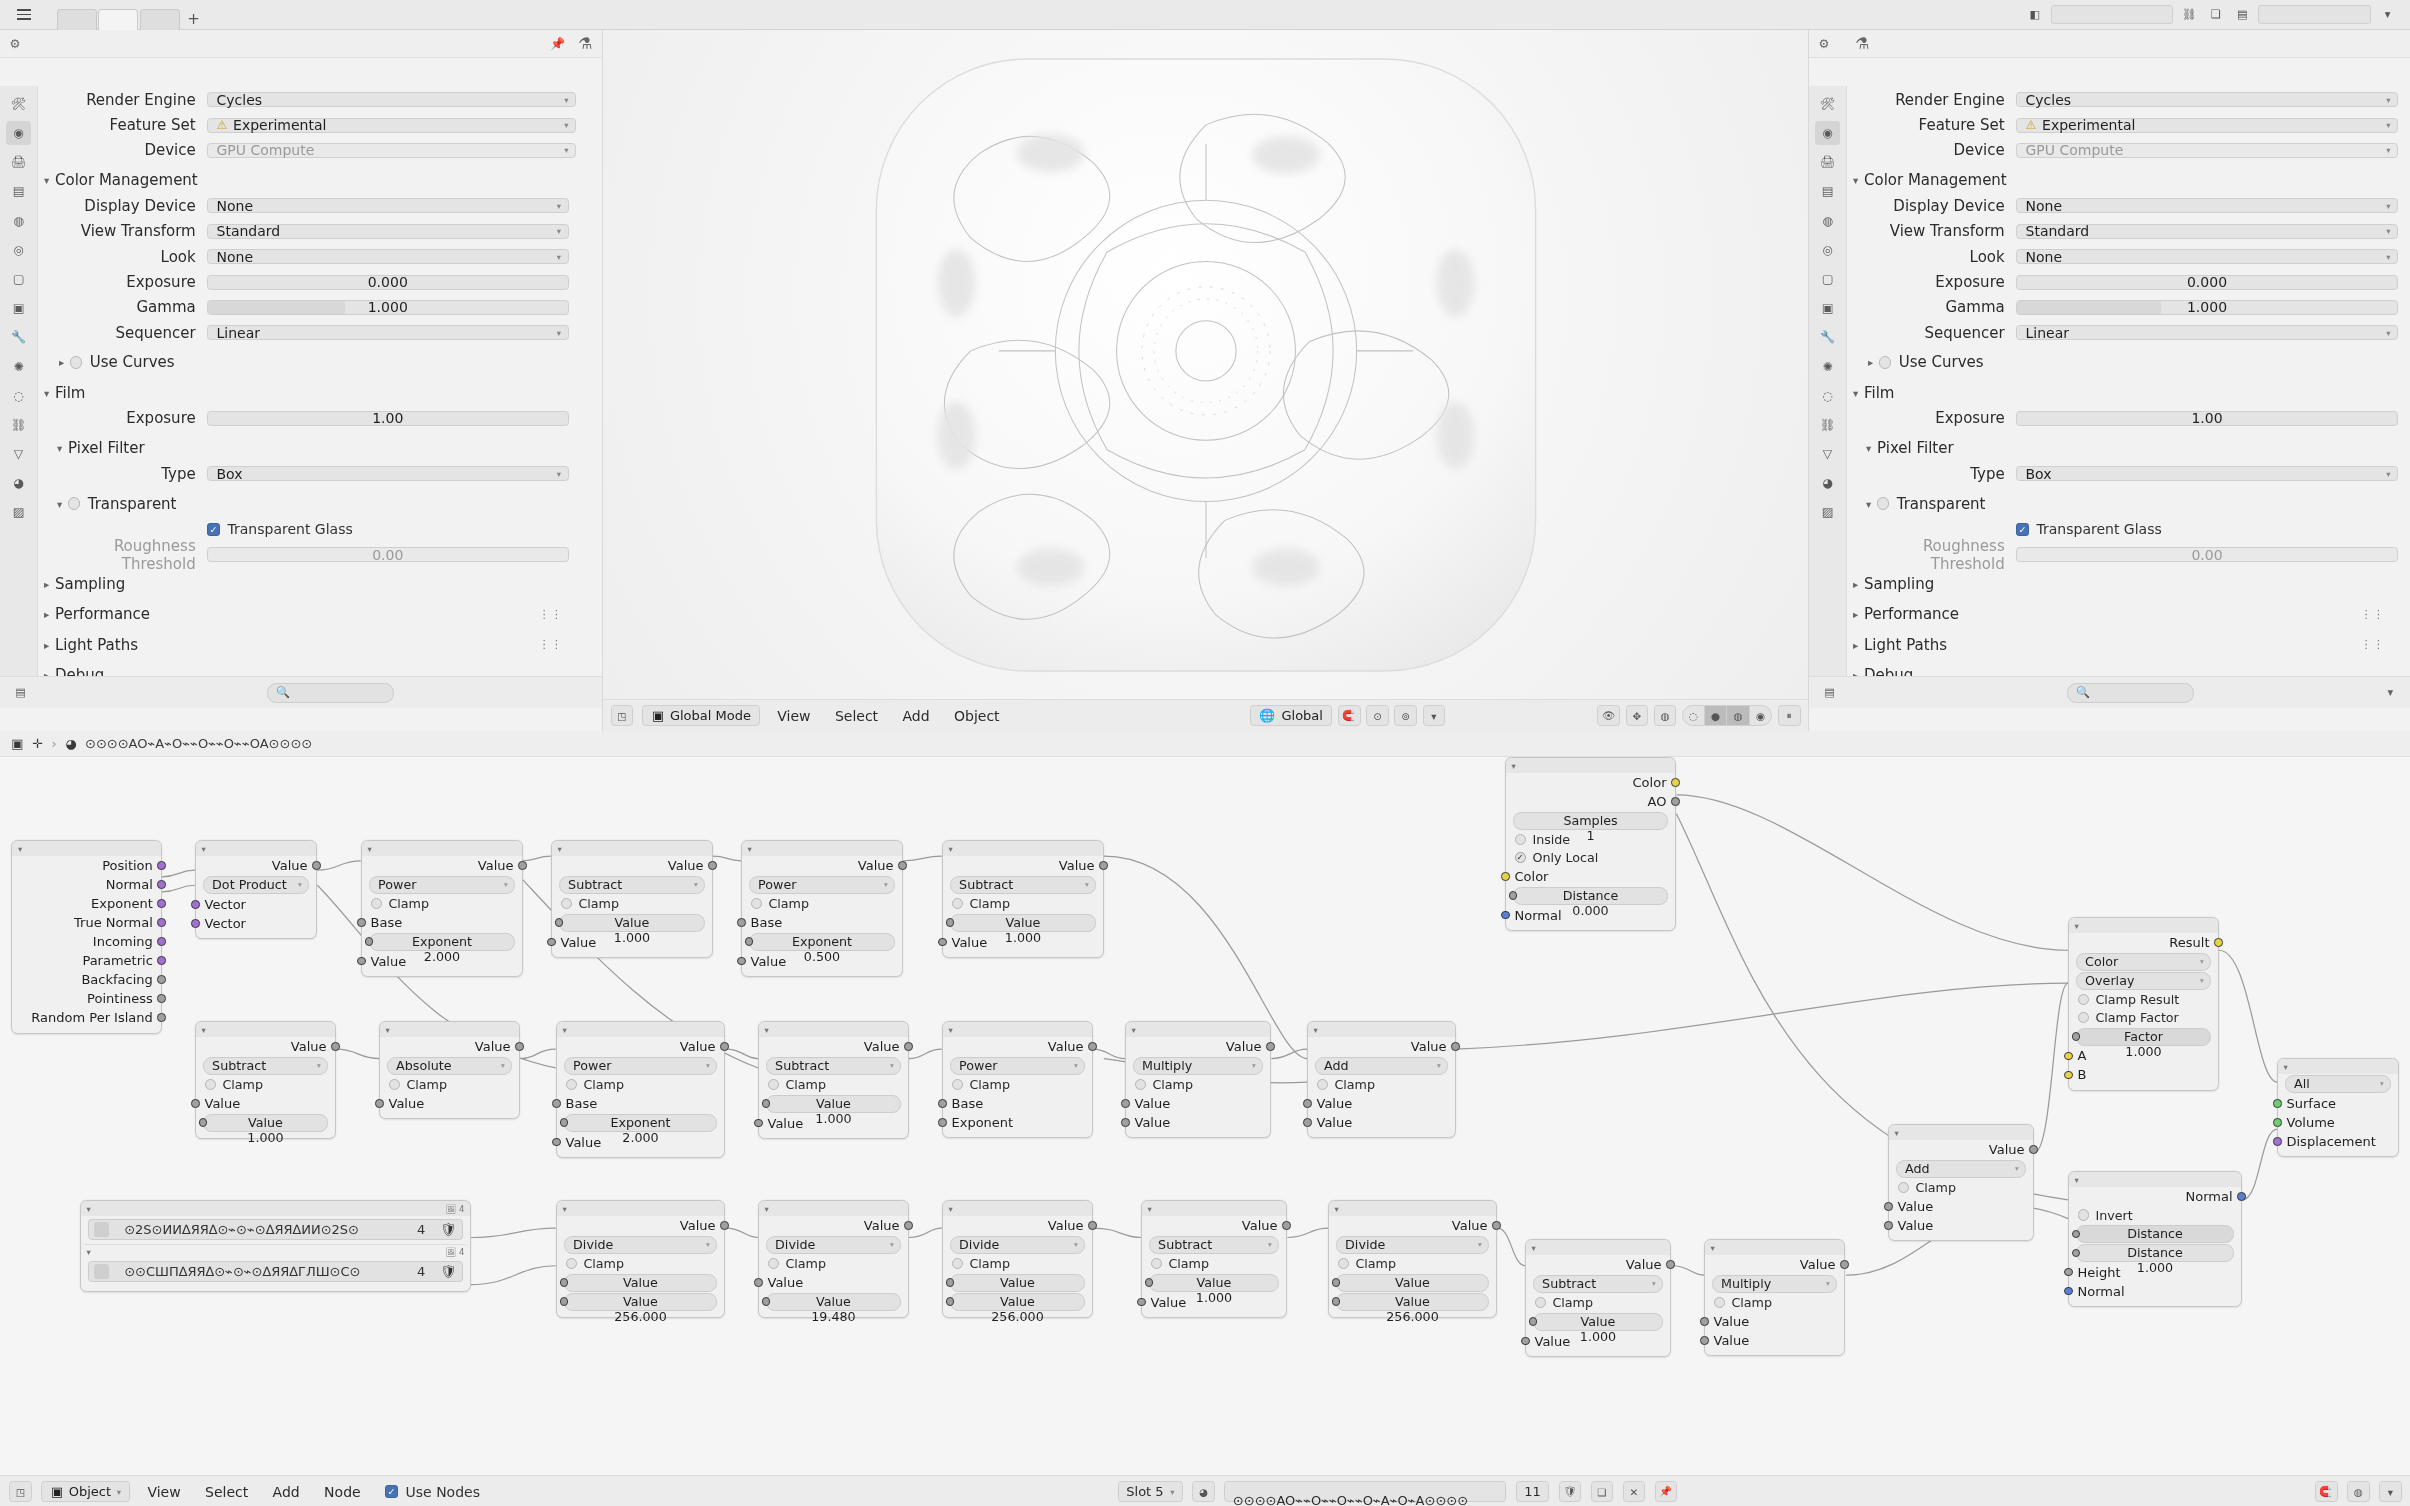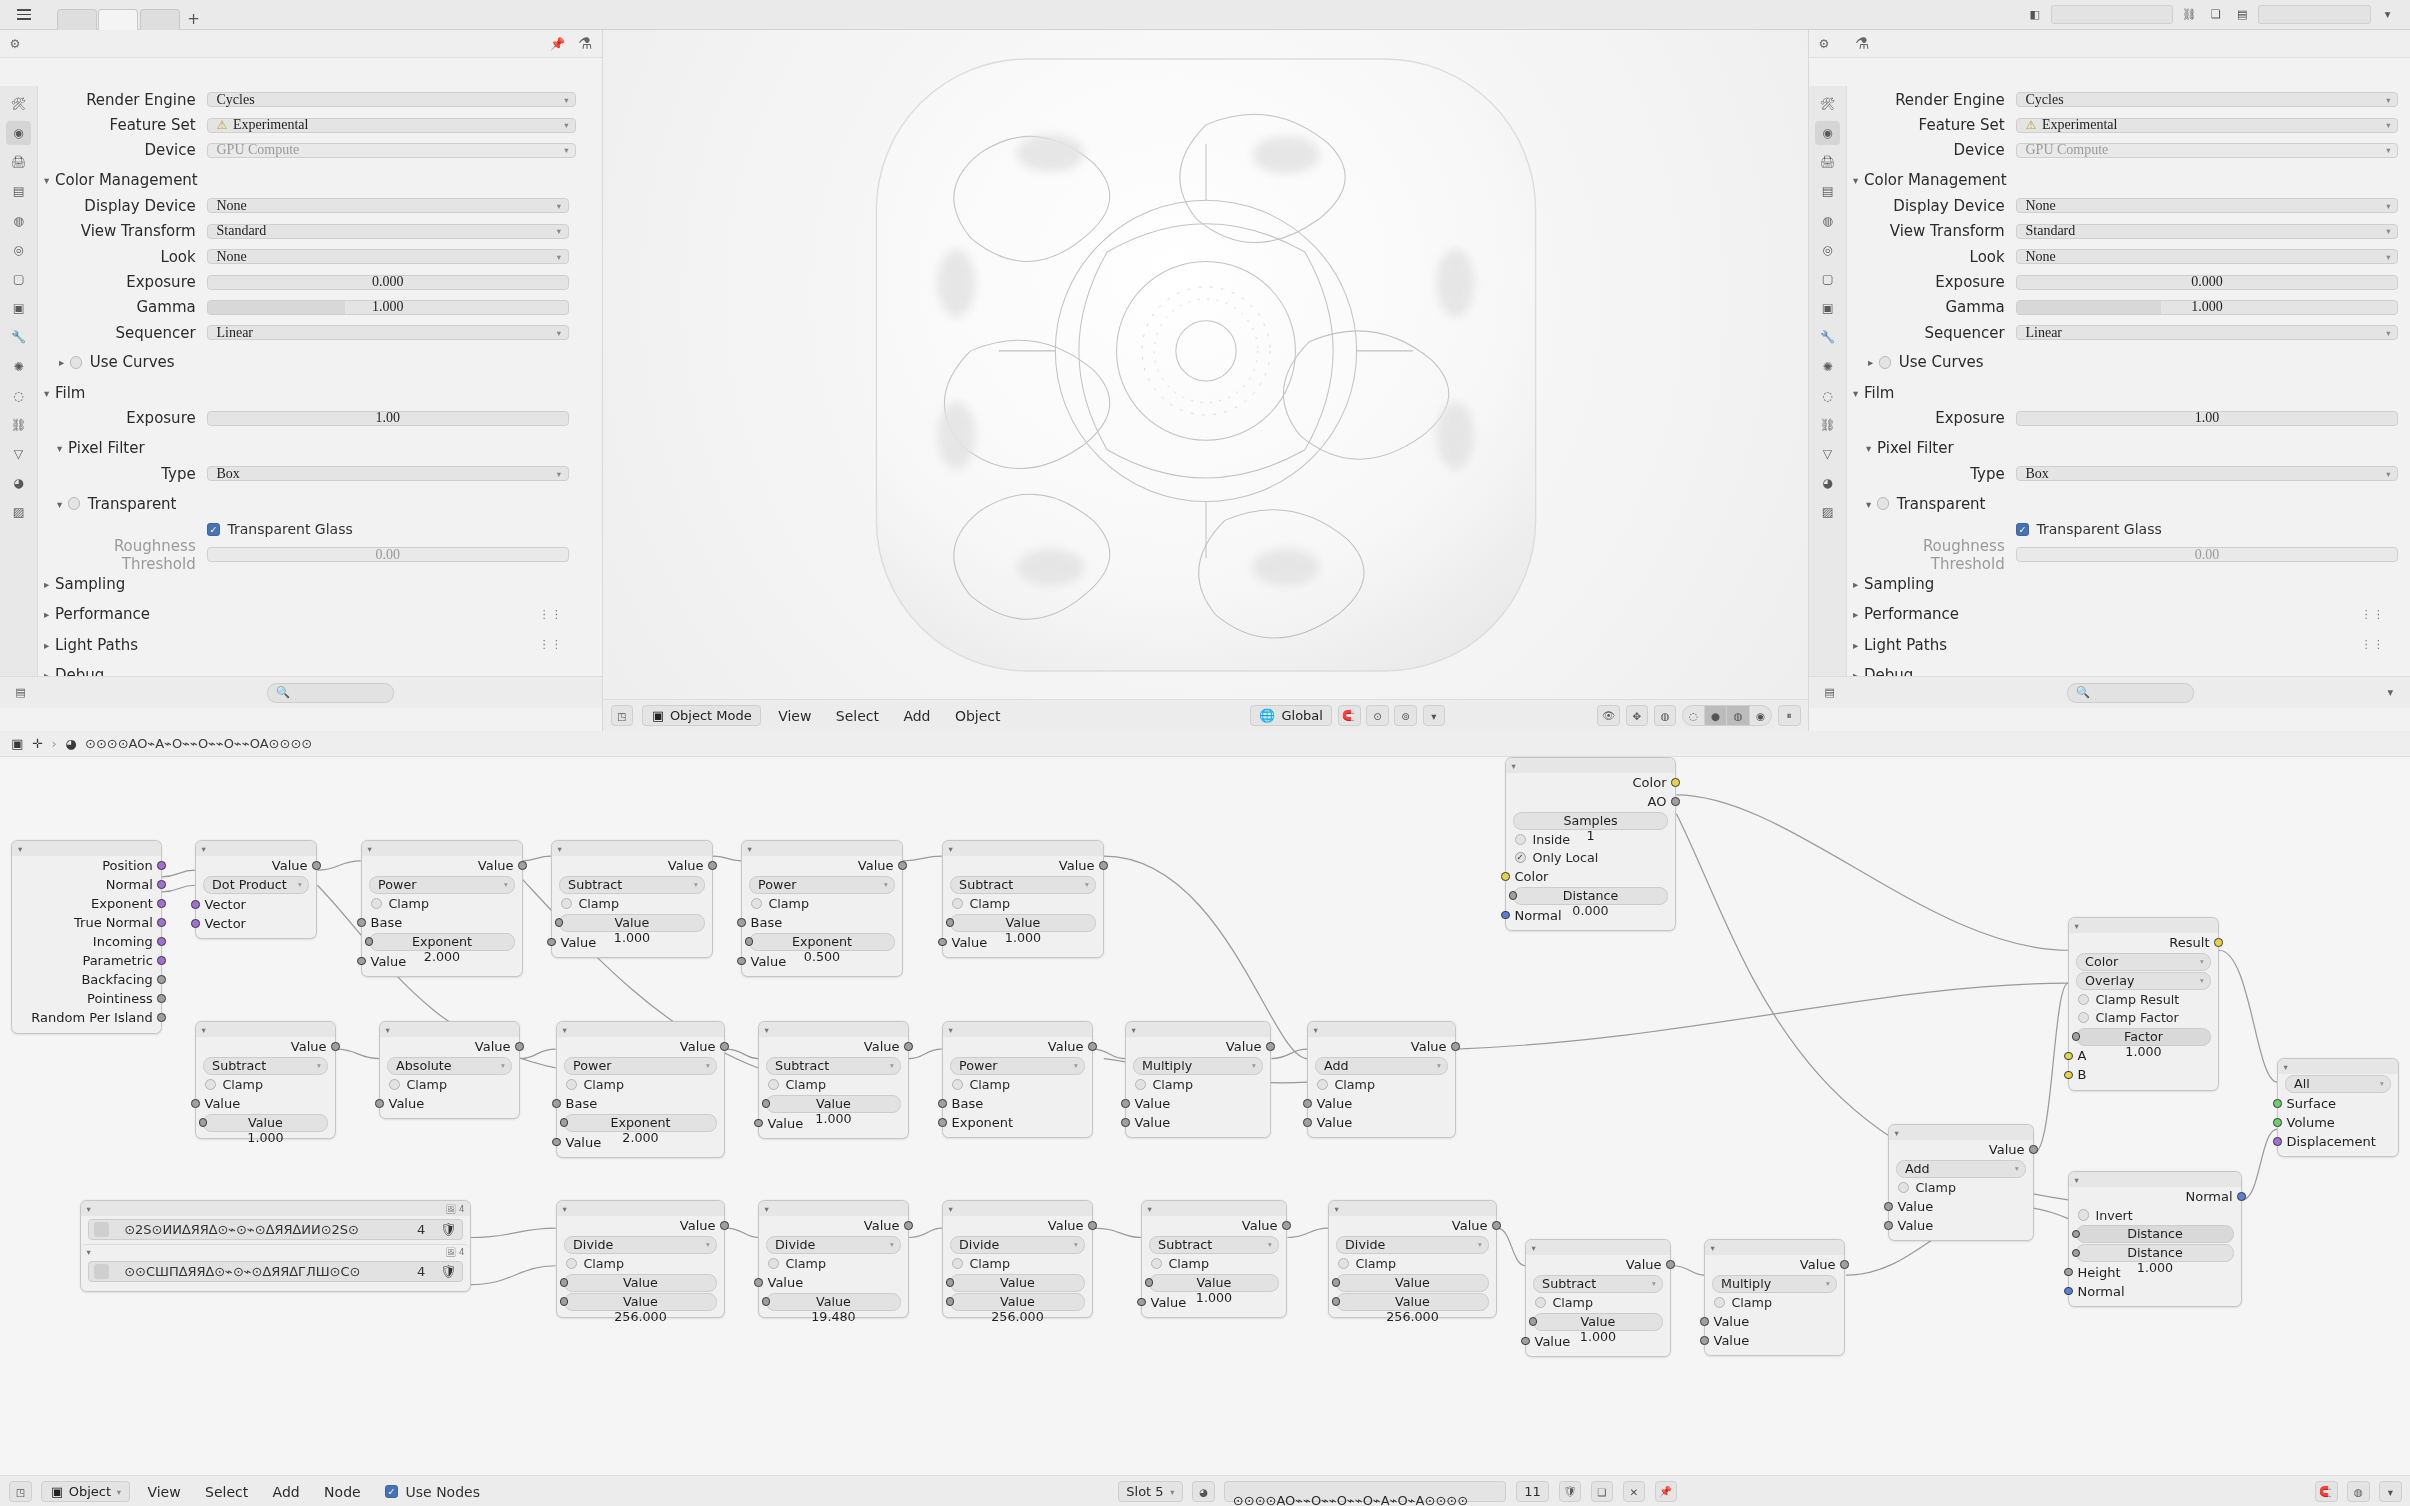--- a/index.html
+++ b/index.html
@@ -66,21 +66,20 @@
   .rail-ico.sel { background:#d5d5d5; }
 
   .form { position:absolute; top:28px; bottom:32px; overflow:hidden; }
   .form-left { left:38px; right:26px; }
   .row { display:flex; align-items:center; height:23.5px; margin-top:1.9px; }
   .row .lbl { width:169px; text-align:right; padding-right:11.3px; font-size:15px; color:#2b2b2b; }
   .ctl {
     flex:1; height:15px; background:#e4e4e4; border:0.9px solid #cfcfcf; border-radius:3.8px;
     display:flex; align-items:center; padding:0 8.5px; font-size:14px; color:#1f1f1f;
     position:relative;
-    font-family:Liberation Serif, serif;
   }
   .ctl.disabled { color:#9a9a9a; background:#e9e9e9; }
   .ctl .arrow { position:absolute; right:6.6px; color:#888; font-size:8.5px; }
   .ctl.centered { justify-content:center; }
   .ctl.slider::before {
     content:""; position:absolute; left:0; top:0; bottom:0; width:38%;
     background:#d8d8d8; border-radius:2.8px 0 0 2.8px;
   }
   .ctl.slider span { position:relative; margin:0 auto; }
   .warn { color:#c8a02a; margin-right:5.6px; font-size:12.2px; }
@@ -431,21 +430,21 @@
         <g stroke="#c5c5c5" stroke-width="1" fill="none" opacity=".7">
           <circle cx="360" cy="330" r="68" stroke-dasharray="3 9"></circle>
           <circle cx="360" cy="330" r="55" stroke-dasharray="2 8"></circle>
         </g>
       </svg>
     </div>
     <div class="vp-footer">
       <div class="circbtn">◳</div>
       <div class="vp-btn">
         <span>▣</span>
-        <span>Object Mode</span>
+        <span>Global Mode</span>
       </div>
       <div class="vp-menu">View</div>
       <div class="vp-menu">Select</div>
       <div class="vp-menu">Add</div>
       <div class="vp-menu">Object</div>
       <div class="vp-right">
         <div class="vp-btn">
           <span>🌐</span>
           <span>Global</span>
         </div>

